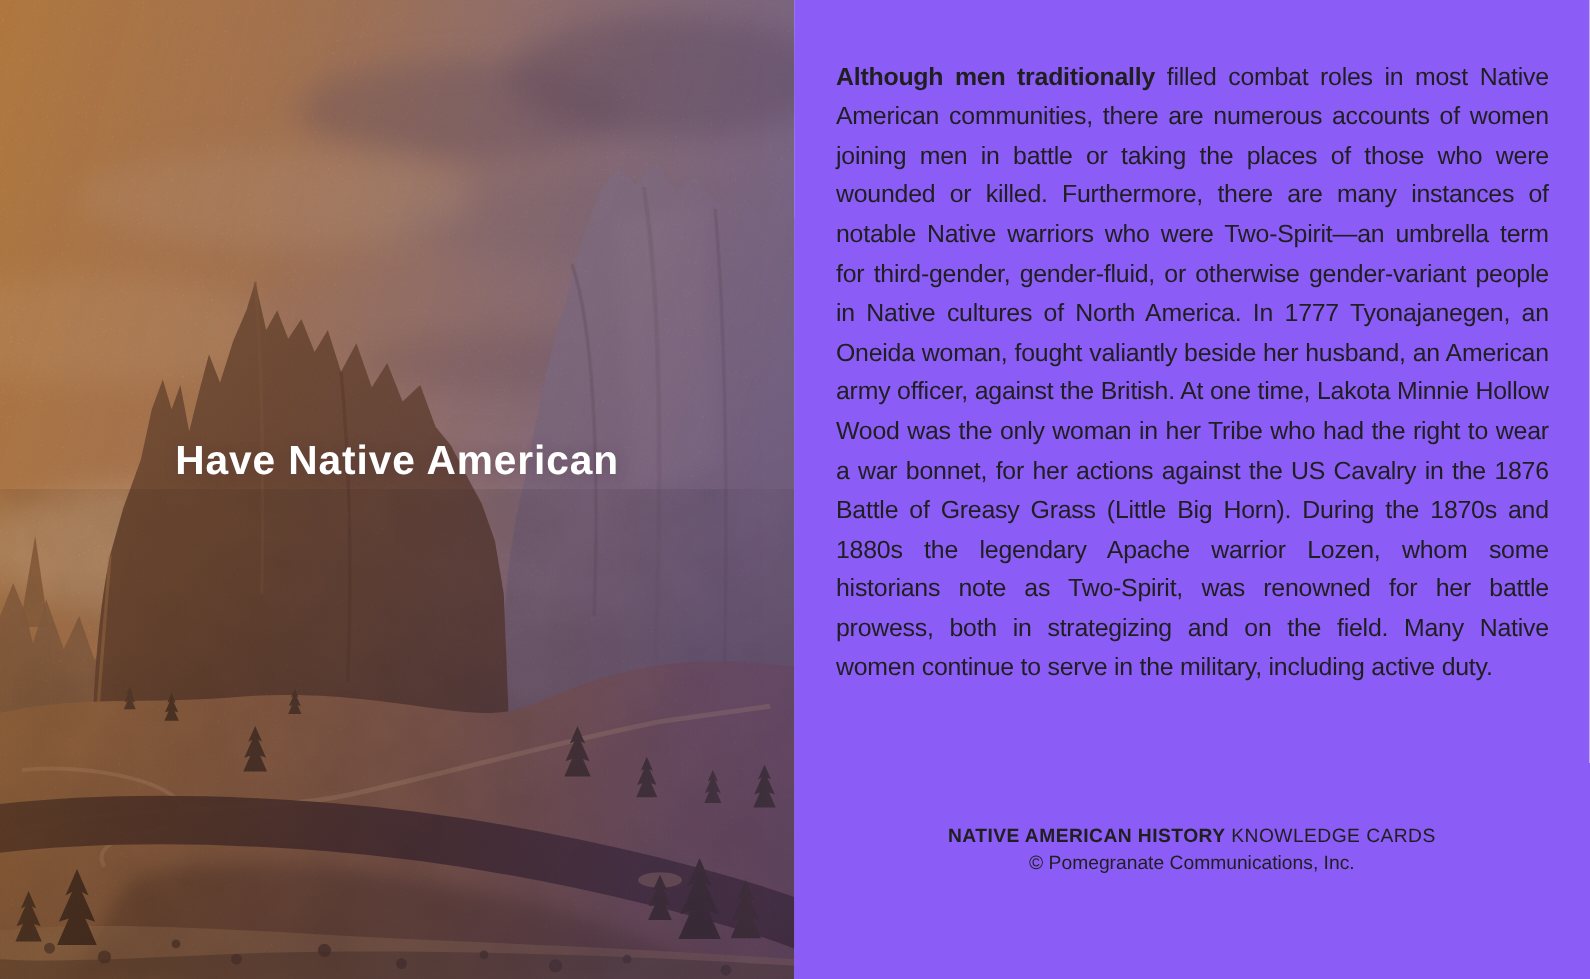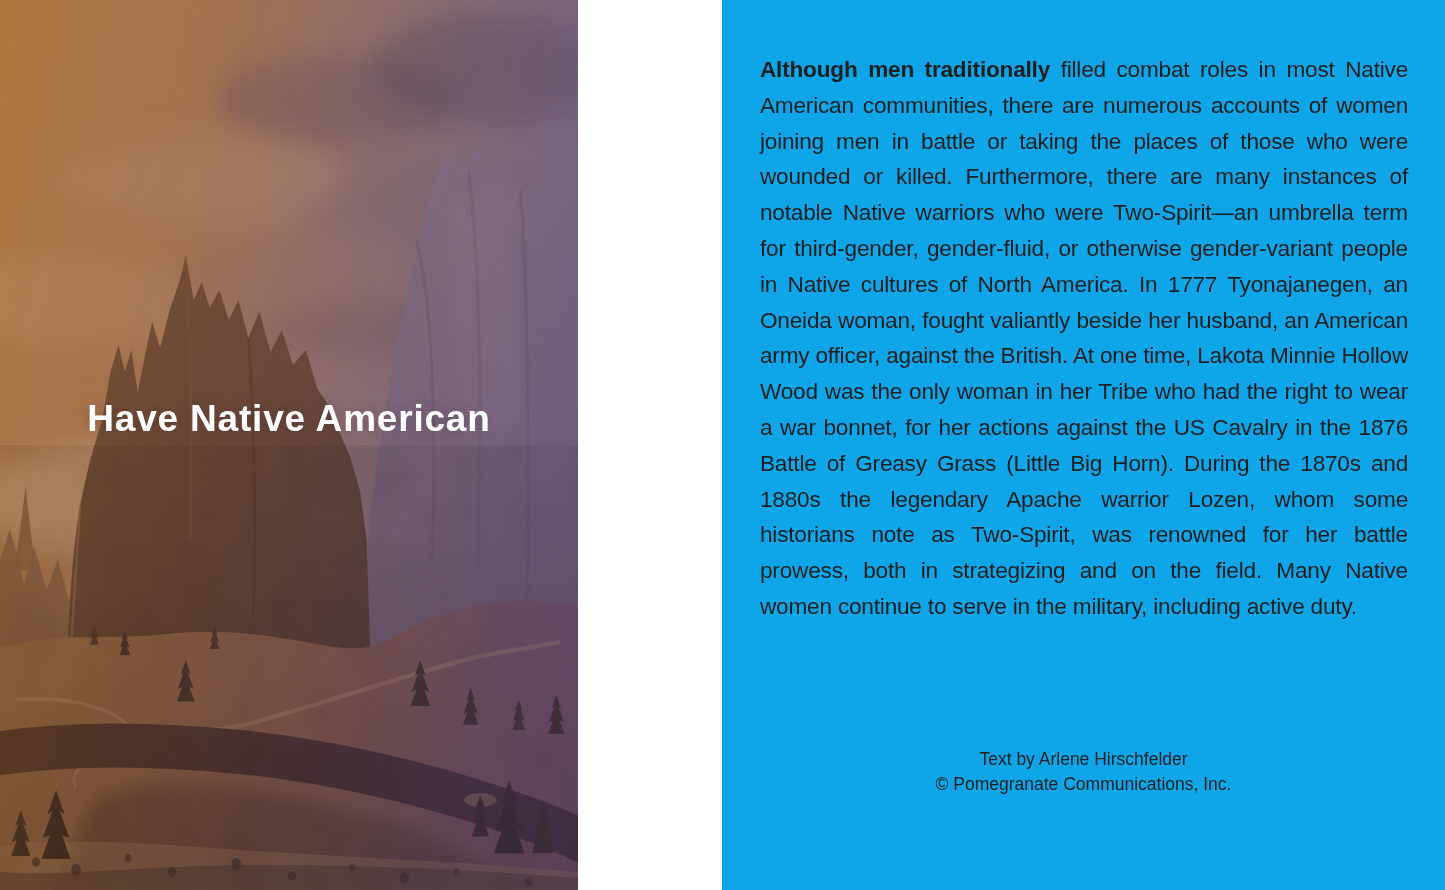--- a/index.html
+++ b/index.html
@@ -1,25 +1,25 @@
 <!DOCTYPE html>
 <html><head>
 <meta charset="utf-8">
 <style>
   html,body{margin:0;padding:0;background:#e9e9e9;}
   .card{position:relative;width:1445px;height:890px;background:#ffffff;overflow:hidden;
         font-family:"Liberation Sans",sans-serif;}
   
-  .photo-panel{position:absolute;left:0;top:0;width:578px;height:890px;overflow:hidden;background:#a98b76;}
+  .photo-panel{position:absolute;left:0;top:0;width:722px;height:890px;overflow:hidden;background:#a98b76;}
   .photo-panel svg{display:block;width:100%;height:100%;}
   .question{position:absolute;left:0;right:0;top:392px;text-align:center;color:#ffffff;
             font-weight:700;font-size:37px;line-height:54px;letter-spacing:0.8px;
             text-shadow:0 1px 12px rgba(70,40,60,0.25);}
   
-  .text-panel{position:absolute;left:722px;top:0;width:723px;height:890px;background:#0ea5e9;}
+  .text-panel{position:absolute;left:722px;top:0;width:723px;height:890px;background:#8b5cf6;}
   .answer{position:absolute;left:38px;top:52px;width:648px;margin:0;
           font-size:22.6px;line-height:35.8px;color:#1f1f1f;
           text-align:justify;letter-spacing:-0.2px;}
   .answer b{font-weight:700;}
   .footer{position:absolute;left:0;right:0;top:747px;text-align:center;color:#1f1f1f;
           font-size:17.5px;line-height:24.6px;}
   .footer .series{letter-spacing:0.4px;}
   .footer .series b{font-weight:700;}
 </style>
 </head>
@@ -175,18 +175,18 @@
 
     <div class="question">
       <div>Have Native American</div>
     </div>
   </div>
 
   <div class="text-panel">
     <p class="answer"><b>Although men traditionally</b><span> filled combat roles in most Native American communities, there are numerous accounts of women joining men in battle or taking the places of those who were wounded or killed. Furthermore, there are many instances of notable Native warriors who were Two-Spirit—an umbrella term for third-gender, gender-fluid, or otherwise gender-variant people in Native cultures of North America. In 1777 Tyonajanegen, an Oneida woman, fought valiantly beside her husband, an American army officer, against the British. At one time, Lakota Minnie Hollow Wood was the only woman in her Tribe who had the right to wear a war bonnet, for her actions against the US Cavalry in the 1876 Battle of Greasy Grass (Little Big Horn). During the 1870s and 1880s the legendary Apache warrior Lozen, whom some historians note as Two-Spirit, was renowned for her battle prowess, both in strategizing and on the field. Many Native women continue to serve in the military, including active duty.</span></p>
 
     <div class="footer">
-      <div>Text by Arlene Hirschfelder</div>
+      <div class="series"><b>NATIVE AMERICAN HISTORY</b><span> KNOWLEDGE CARDS</span></div>
       <div>© Pomegranate Communications, Inc.</div>
     </div>
   </div>
 
 </div>
 
 </body></html>

